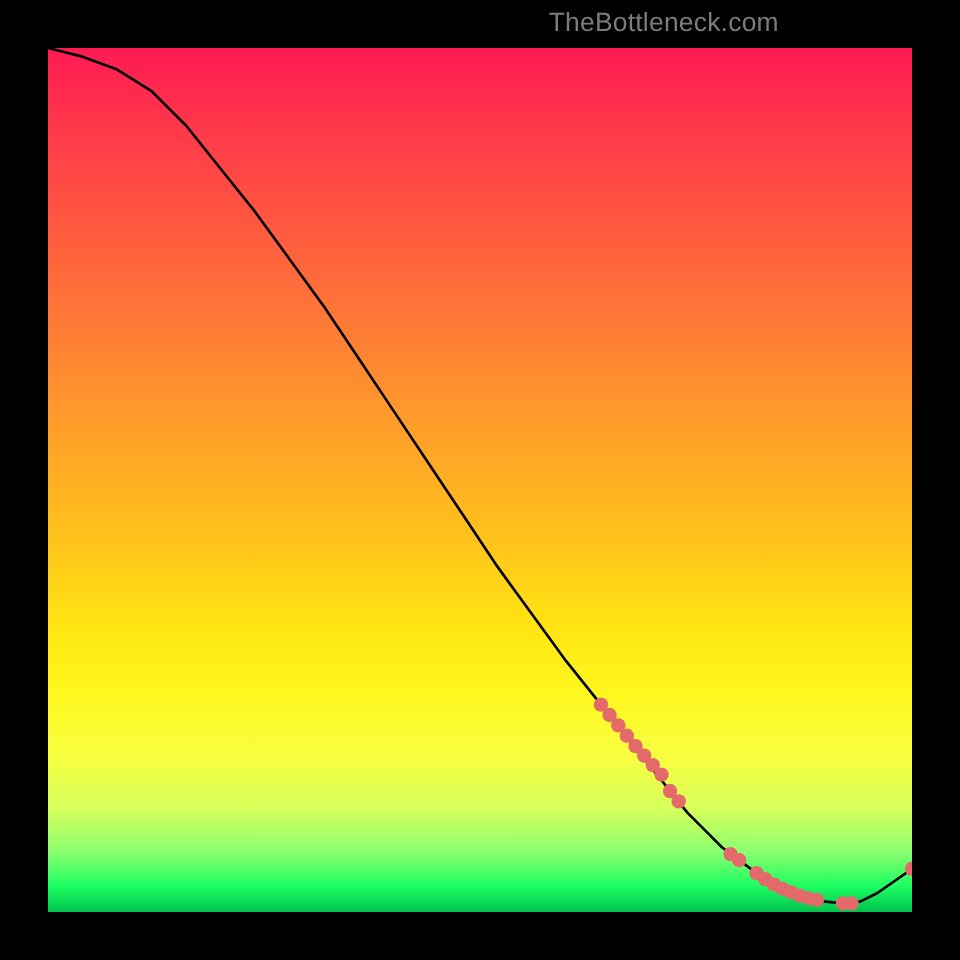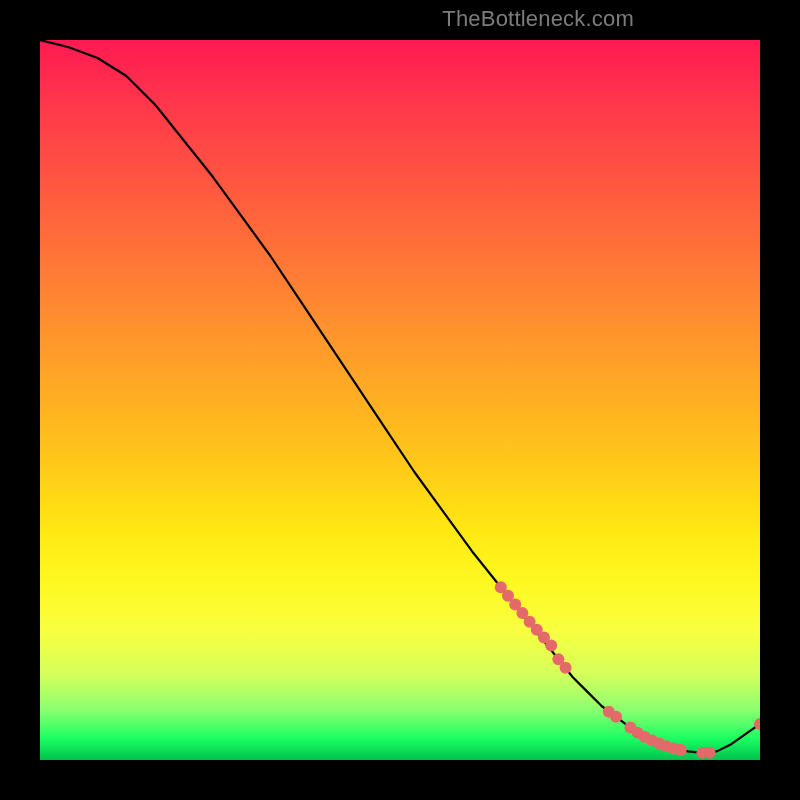--- a/index.html
+++ b/index.html
@@ -9,20 +9,21 @@
     height: 800px;
     background: #000;
     overflow: hidden;
     font-family: Arial, Helvetica, sans-serif;
   }
   .frame {
     position: relative;
     width: 676px;
     height: 800px;
     background: #000;
+    padding-left: 15px;
   }
   .plot {
     position: absolute;
     left: 40px;
     top: 40px;
     width: 720px;
     height: 720px;
     
     background: linear-gradient(
       to bottom,

